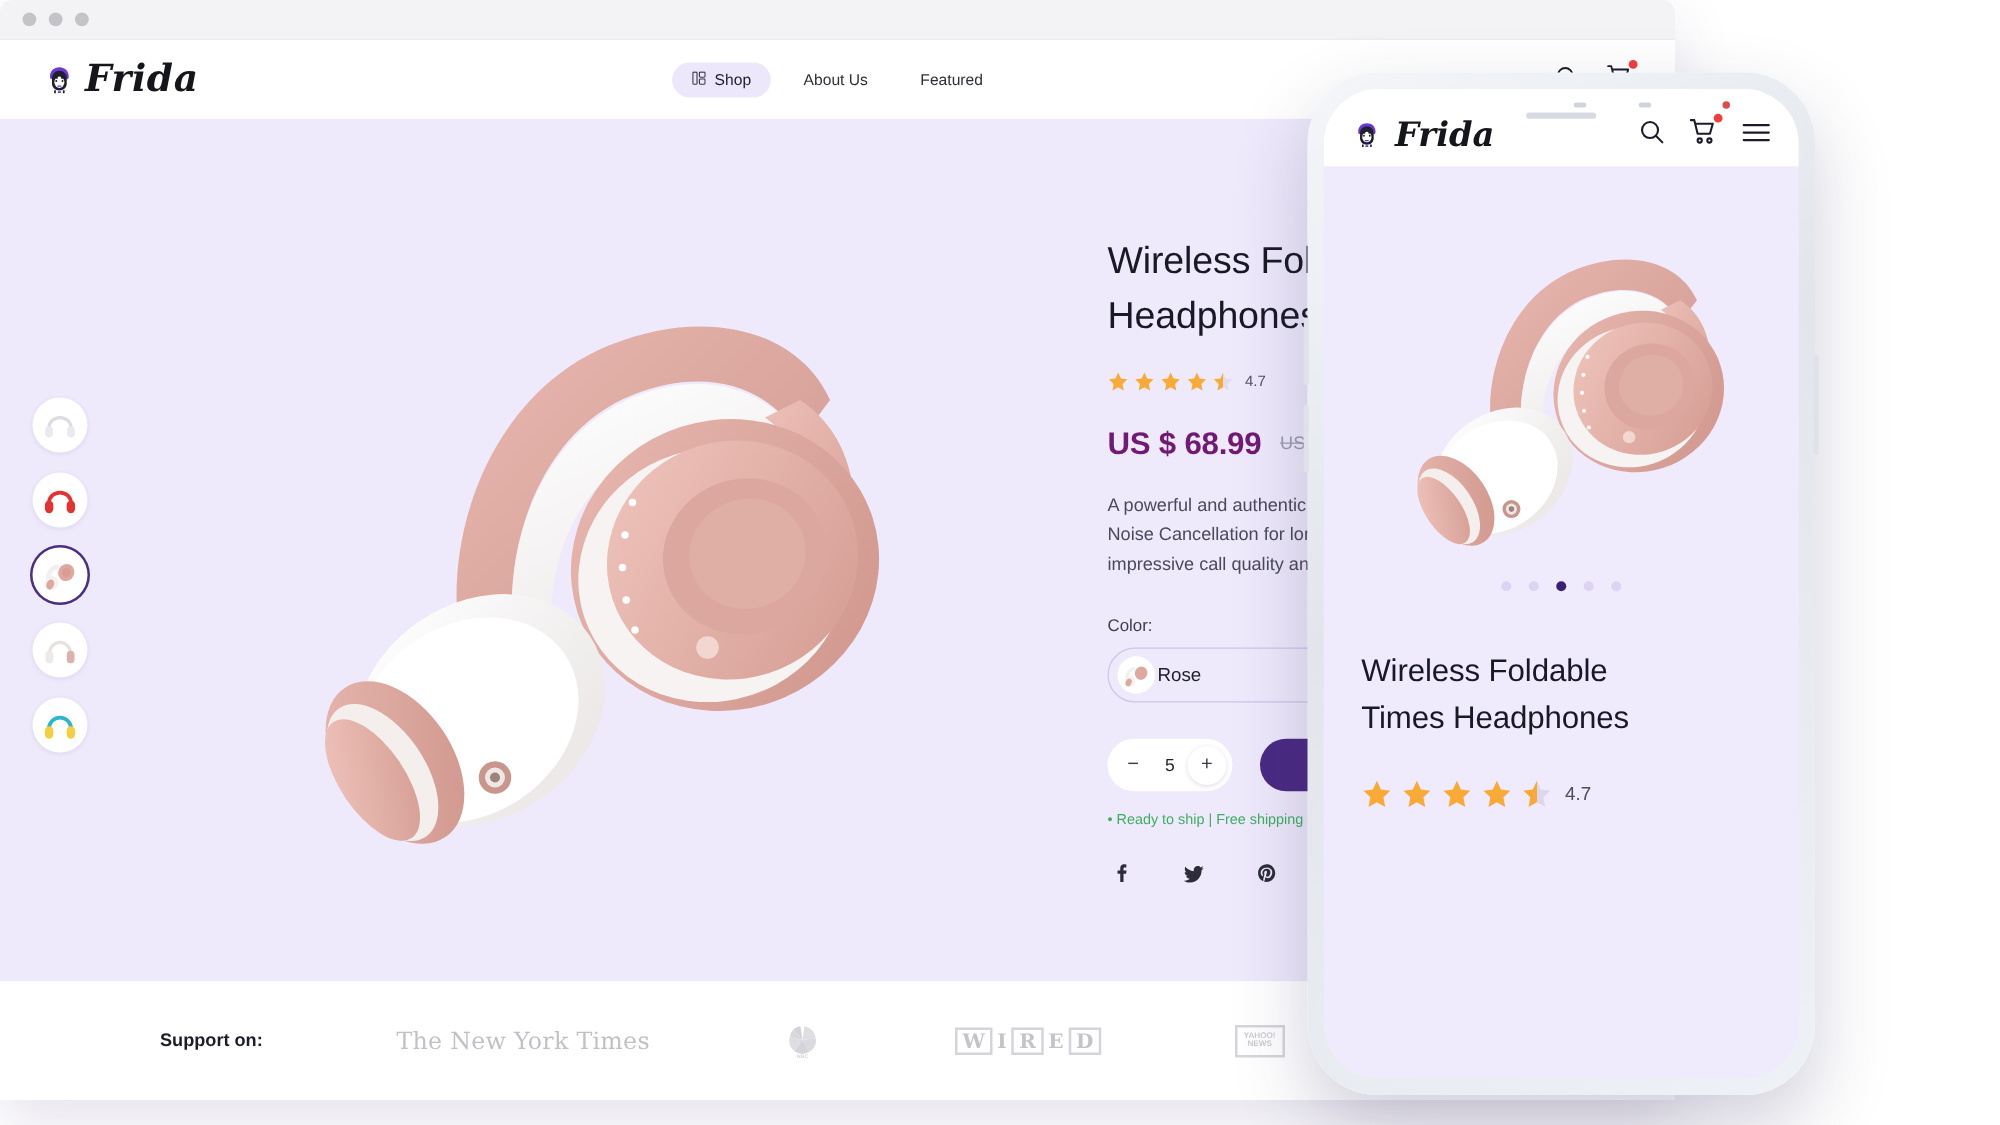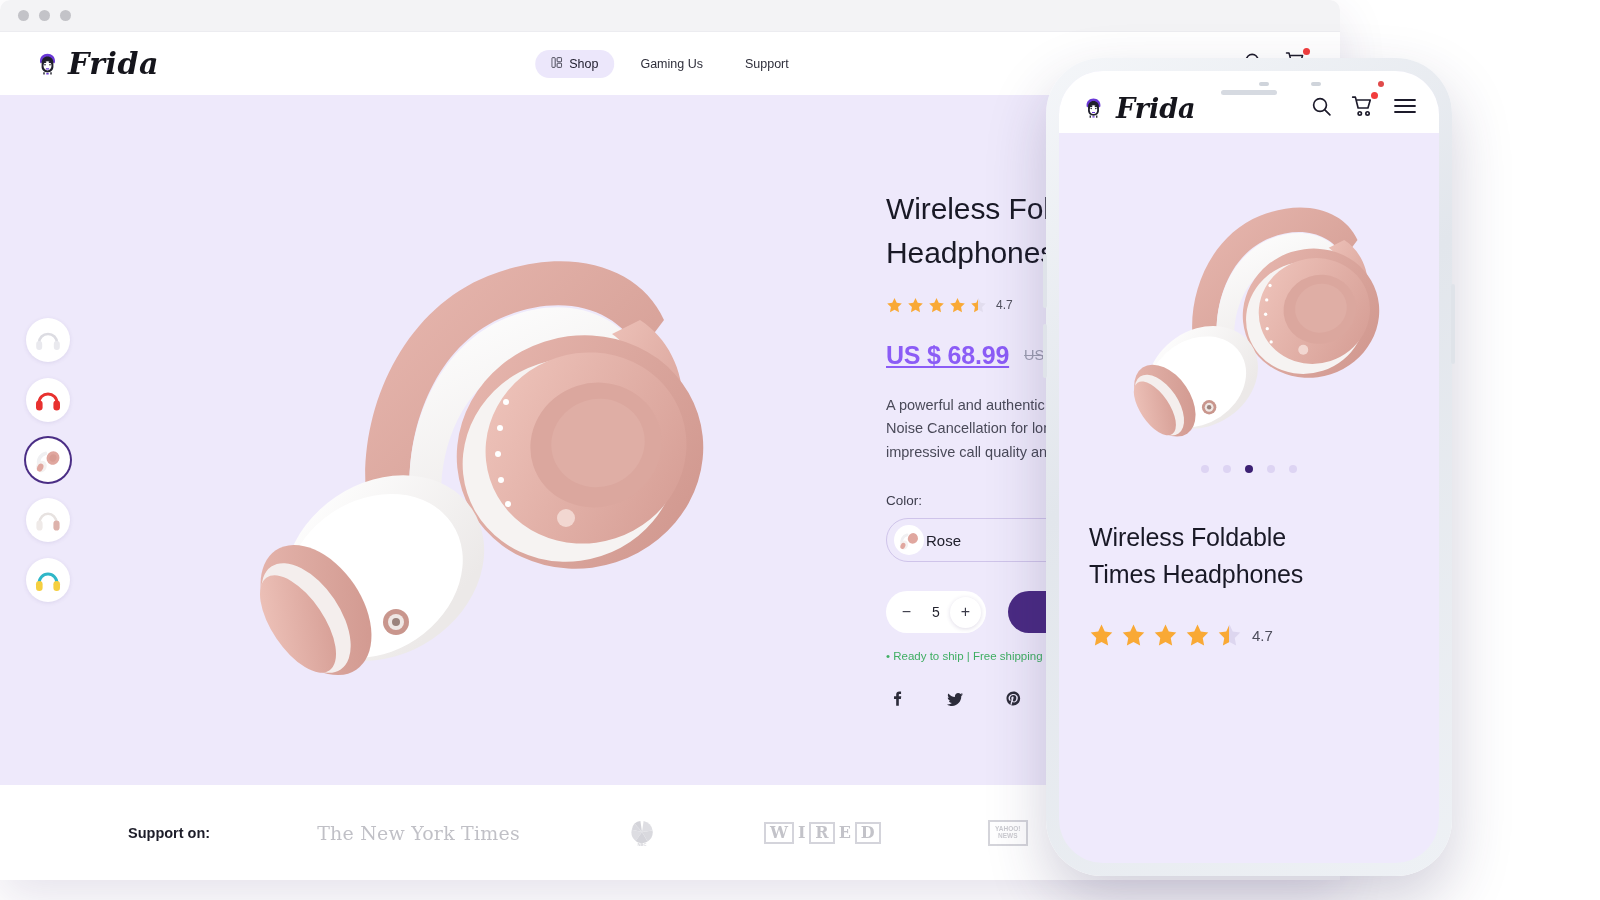--- a/index.html
+++ b/index.html
@@ -154,23 +154,22 @@
   }
 
   .rating-row { display: flex; align-items: center; gap: 9px; margin-top: 22px; }
   .stars { display: flex; gap: 4px; }
   .rating-value { font-size: 12px; color: #52525f; }
 
   .price-row { display: flex; align-items: center; gap: 15px; margin-top: 27px; }
   .price-now {
     font-size: 25px;
     font-weight: 700;
-    color: #8b5cf6;
+    color: #701a75;
     letter-spacing: -0.2px;
-    text-decoration: underline;
   }
   .price-was {
     font-size: 14.5px;
     color: #9c9cb0;
     text-decoration: line-through;
   }
   .discount-badge {
     background: #74cbe2;
     color: #ffffff;
     font-size: 13px;
@@ -450,24 +449,24 @@
           <span>
             <svg width="11" height="11" viewBox="0 0 12 12">
               <rect x="0.7" y="0.7" width="3.6" height="10.6" rx="0.8" fill="none" stroke="#3a3a48" stroke-width="1"></rect>
               <rect x="6.4" y="0.7" width="4.9" height="4.5" rx="0.8" fill="none" stroke="#3a3a48" stroke-width="1"></rect>
               <rect x="6.4" y="6.8" width="4.9" height="4.5" rx="0.8" fill="none" stroke="#3a3a48" stroke-width="1"></rect>
             </svg>
           </span>
           <span>Shop</span>
         </div>
         <div class="nav-item">
-          <span>Gaming Us</span>
+          <span>About Us</span>
         </div>
         <div class="nav-item">
-          <span>Support</span>
+          <span>Featured</span>
         </div>
       </nav>
 
       <div class="header-actions">
         <span class="hdr-icon">
           <svg width="19" height="19" viewBox="0 0 20 20" fill="none" stroke="#1d1b2b" stroke-width="1.6">
             <circle cx="8.6" cy="8.6" r="6.1"></circle>
               <path d="M13.2 13.2L18 18" stroke-linecap="round"></path>
           </svg>
         </span>

